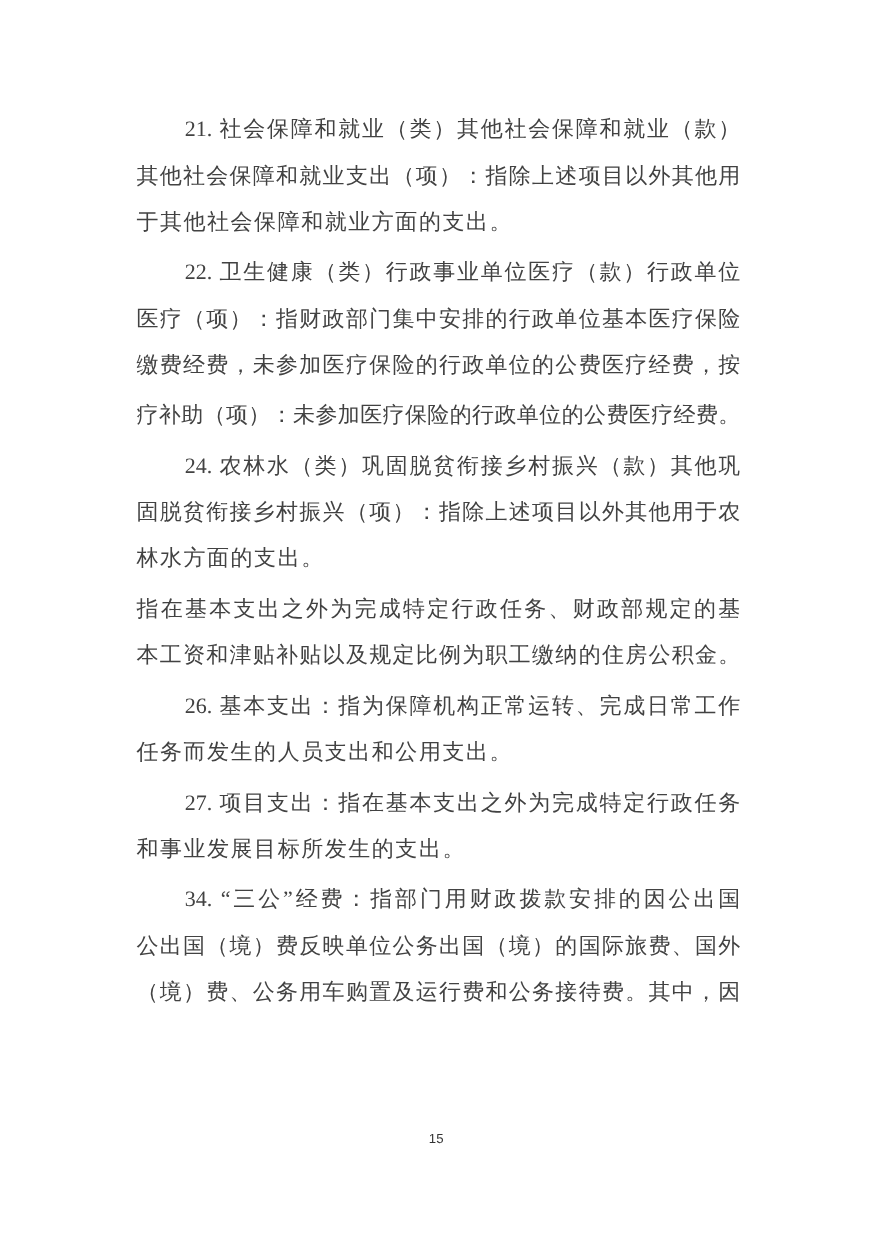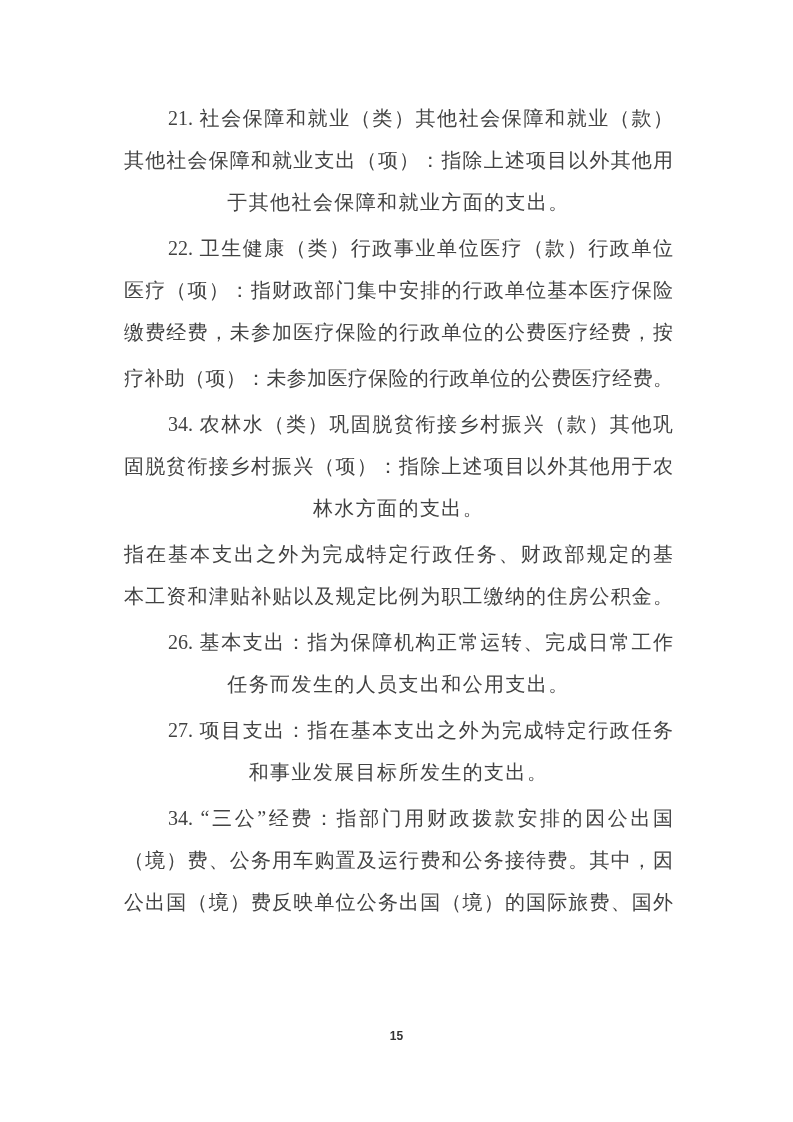--- a/index.html
+++ b/index.html
@@ -32,38 +32,38 @@
   }
   
   .fill {
     text-align: justify;
     text-align-last: justify;
     text-justify: inter-character;
   }
   
   .plain {
     letter-spacing: 1.4px;
-    text-align: center;
+    text-align: left;
     font-family: Liberation Serif, serif;
   }
   
   .indent { text-indent: 44px; }
   
   .tight { letter-spacing: -0.9px; }
   .footer {
     position: absolute;
     left: 0;
     top: 1026px;
     width: 793px;
     text-align: center;
   }
   .page-number {
     font-family: "Liberation Sans", "DejaVu Sans", sans-serif;
     font-size: 12px;
-    font-weight: bold;
+    font-weight: normal;
     color: #333333;
   }
 </style>
 </head>
 <body>
 
 <div class="page">
 
   <main class="content">
 
@@ -77,21 +77,21 @@
       <p class="line fill indent">22. 卫生健康（类）行政事业单位医疗（款）行政单位</p>
       <p class="line fill">医疗（项）：指财政部门集中安排的行政单位基本医疗保险</p>
       <p class="line fill">缴费经费，未参加医疗保险的行政单位的公费医疗经费，按</p>
     </section>
 
     <section class="para">
       <p class="line fill">疗补助（项）：未参加医疗保险的行政单位的公费医疗经费。</p>
     </section>
 
     <section class="para">
-      <p class="line fill indent">34. 农林水（类）巩固脱贫衔接乡村振兴（款）其他巩</p>
+      <p class="line fill indent">24. 农林水（类）巩固脱贫衔接乡村振兴（款）其他巩</p>
       <p class="line fill">固脱贫衔接乡村振兴（项）：指除上述项目以外其他用于农</p>
       <p class="line plain">林水方面的支出。</p>
     </section>
 
     <section class="para">
       <p class="line fill">指在基本支出之外为完成特定行政任务、财政部规定的基</p>
       <p class="line fill">本工资和津贴补贴以及规定比例为职工缴纳的住房公积金。</p>
     </section>
 
     <section class="para">
@@ -99,22 +99,22 @@
       <p class="line plain">任务而发生的人员支出和公用支出。</p>
     </section>
 
     <section class="para">
       <p class="line fill indent">27. 项目支出：指在基本支出之外为完成特定行政任务</p>
       <p class="line plain">和事业发展目标所发生的支出。</p>
     </section>
 
     <section class="para">
       <p class="line fill indent">34. “三公”经费：指部门用财政拨款安排的因公出国</p>
+      <p class="line fill">公出国（境）费反映单位公务出国（境）的国际旅费、国外</p>
       <p class="line fill">（境）费、公务用车购置及运行费和公务接待费。其中，因</p>
-      <p class="line fill">公出国（境）费反映单位公务出国（境）的国际旅费、国外</p>
     </section>
 
   </main>
 
   <footer class="footer">
     <span class="page-number">15</span>
   </footer>
 
 </div>
 

